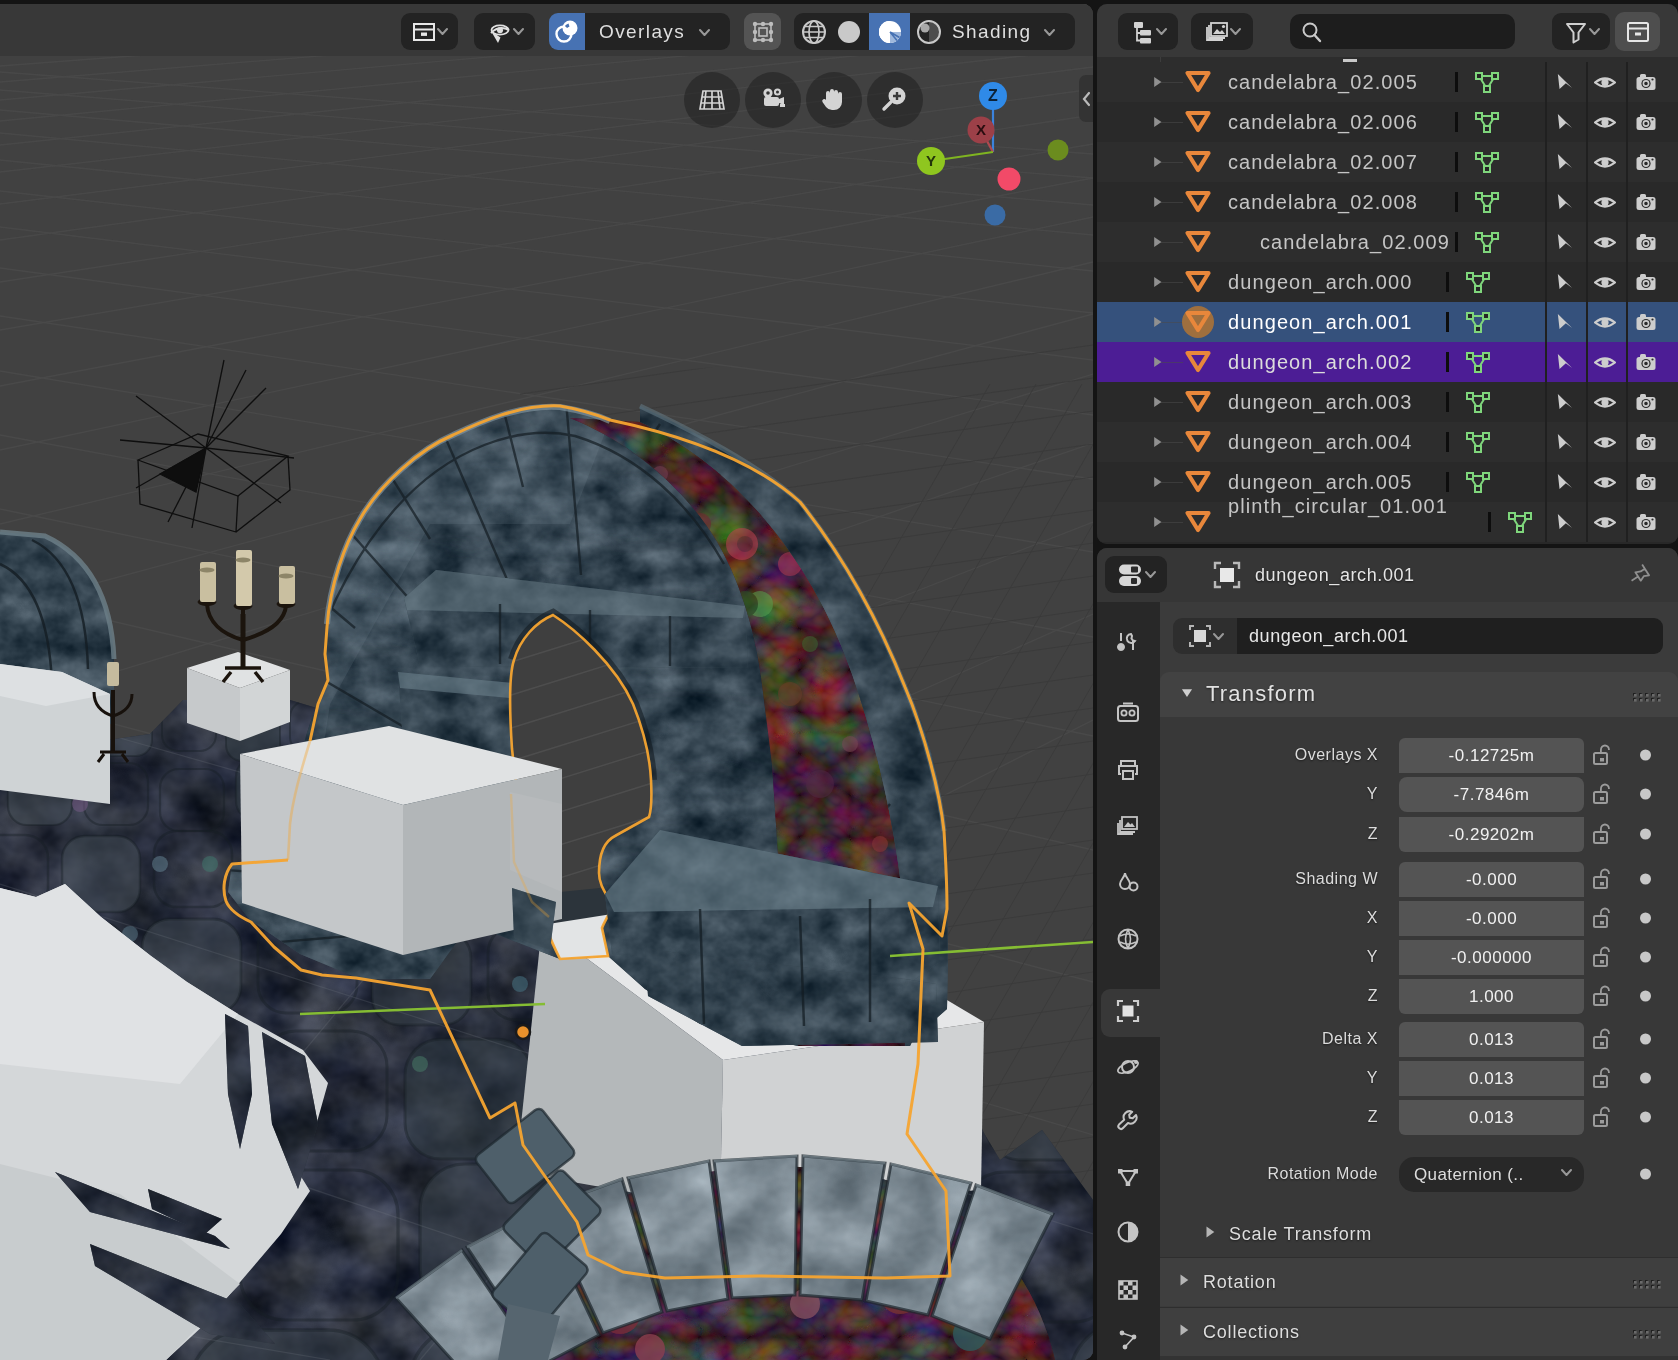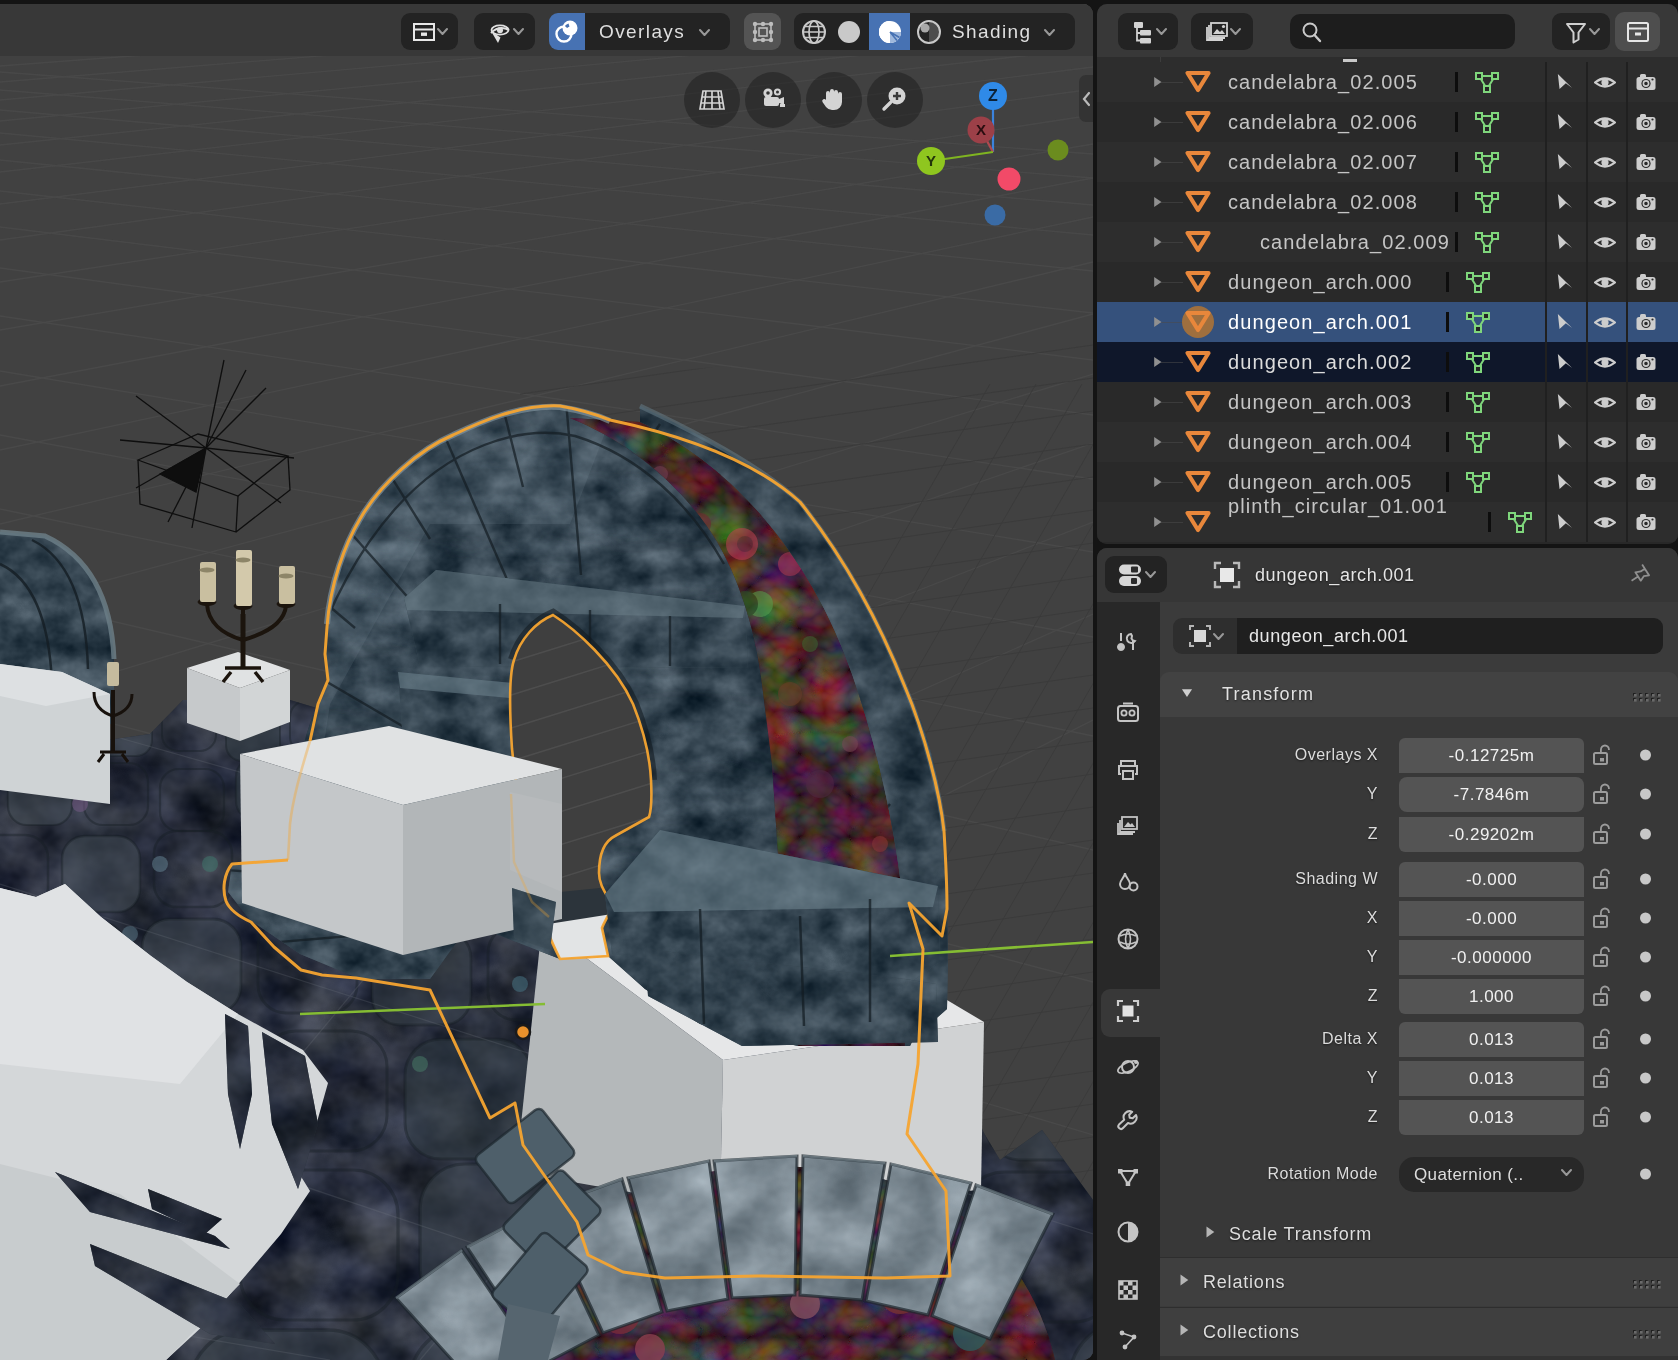--- a/index.html
+++ b/index.html
@@ -991,21 +991,21 @@
               <circle cx="11" cy="11.5" r="3.6" fill="#cdcdcd"></circle>
             </svg></div>
           <div style="position:absolute;left:538px;top:9px;"><svg width="22" height="22" viewBox="0 0 22 22" style="" xmlns="http://www.w3.org/2000/svg">
               <rect x="1.5" y="6" width="19" height="13" rx="2.5" fill="#cdcdcd"></rect>
               <rect x="5" y="3" width="6" height="4" rx="1.5" fill="#cdcdcd"></rect>
               <circle cx="11" cy="12.5" r="4.6" fill="#2a2a2a"></circle>
               <circle cx="11" cy="12.5" r="2.6" fill="none" stroke="#cdcdcd" stroke-width="1.6"></circle>
               <circle cx="17.5" cy="8.5" r="1.1" fill="#2a2a2a"></circle>
             </svg></div>
         </div>
-        <div class="orow" style="top:285px;background:#0f172a;">
+        <div class="orow" style="top:285px;background:#4c1d95;">
           <div style="position:absolute;left:64px;top:20px;width:22px;height:1px;background:#4a4a4a;opacity:.55;"></div>
           <div style="position:absolute;left:53px;top:13px;"><svg width="14" height="14" viewBox="0 0 14 14" style="" xmlns="http://www.w3.org/2000/svg">
               <path d="M4.2 1.9600000000000002 L11.479999999999999 7.0 L4.2 12.04 Z" fill="#909090"></path>
             </svg></div>
           <div style="position:absolute;left:87px;top:6px;"><svg width="28" height="28" viewBox="0 0 28 28" style="" xmlns="http://www.w3.org/2000/svg">
               <path d="M3.5 5 L24.5 5 L14 22 Z" fill="none" stroke="#e8873b" stroke-width="4.2" stroke-linejoin="round"></path>
             </svg></div>
           <div style="position:absolute;left:131px;top:20px;transform:translateY(-50%);font-size:20px;letter-spacing:1.1px;color:#dcdcdc;white-space:pre;">dungeon_arch.002</div>
           <div style="position:absolute;left:349px;top:10px;width:3px;height:20px;background:#0d0d0d;"></div>
           <div style="position:absolute;left:368px;top:7px;"><svg width="26" height="26" viewBox="0 0 26 26" style="" xmlns="http://www.w3.org/2000/svg">
@@ -1278,21 +1278,21 @@
           </svg>
           <svg width="11" height="11" viewBox="0 0 11 11" style="" xmlns="http://www.w3.org/2000/svg">
             <path d="M1 3 L5.5 8 L10 3" stroke="#989898" stroke-width="2" fill="none" stroke-linecap="round" stroke-linejoin="round"></path>
           </svg>
         </div>
         <div style="position:absolute;left:77px;top:16px;width:426px;height:36px;background:#1f1f1f;border-radius:0 9px 9px 0;display:flex;align-items:center;padding-left:12px;font-size:18px;letter-spacing:0.6px;color:#e8e8e8;">dungeon_arch.001</div>
         <div class="phead" style="top:70px;height:45px;background:#424242;border-radius:9px 9px 0 0;"></div>
         <div style="position:absolute;left:20px;top:92px;transform:translateY(-50%);"><svg width="14" height="14" viewBox="0 0 14 14" style="" xmlns="http://www.w3.org/2000/svg">
             <path d="M1.9600000000000002 4.2 L12.04 4.2 L7.0 11.9 Z" fill="#cfcfcf"></path>
           </svg></div>
-        <div style="position:absolute;left:62px;top:92px;transform:translateY(-50%);font-size:18px;letter-spacing:1.2px;color:#e2e2e2;text-shadow:0 1px 2px rgba(0,0,0,.5);">Transform</div>
+        <div style="position:absolute;left:46px;top:92px;transform:translateY(-50%);font-size:22px;letter-spacing:1.2px;color:#e2e2e2;text-shadow:0 1px 2px rgba(0,0,0,.5);">Transform</div>
         <div class="grip" style="top:88px;"><svg width="29" height="11" viewBox="0 0 29 11" style="" xmlns="http://www.w3.org/2000/svg">
             <rect x="0" y="0" width="2.6" height="2.6" fill="#1f1f1f"></rect>
             <rect x="1" y="1" width="2.6" height="2.6" fill="#6a6a6a"></rect>
             <rect x="6" y="0" width="2.6" height="2.6" fill="#1f1f1f"></rect>
             <rect x="7" y="1" width="2.6" height="2.6" fill="#6a6a6a"></rect>
             <rect x="12" y="0" width="2.6" height="2.6" fill="#1f1f1f"></rect>
             <rect x="13" y="1" width="2.6" height="2.6" fill="#6a6a6a"></rect>
             <rect x="18" y="0" width="2.6" height="2.6" fill="#1f1f1f"></rect>
             <rect x="19" y="1" width="2.6" height="2.6" fill="#6a6a6a"></rect>
             <rect x="24" y="0" width="2.6" height="2.6" fill="#1f1f1f"></rect>
@@ -1395,21 +1395,21 @@
             </svg></span></div>
         <div class="ddot" style="top:572px;"></div>
         <div style="position:absolute;left:42px;top:632px;transform:translateY(-50%);"><svg width="15" height="15" viewBox="0 0 15 15" style="" xmlns="http://www.w3.org/2000/svg">
             <path d="M4.5 2.1 L12.299999999999999 7.5 L4.5 12.9 Z" fill="#b5b5b5"></path>
           </svg></div>
         <div style="position:absolute;left:69px;top:632px;transform:translateY(-50%);font-size:18px;letter-spacing:0.8px;color:#dedede;text-shadow:0 1px 2px rgba(0,0,0,.5);">Scale Transform</div>
         <div class="phead" style="top:655px;height:49px;background:#3f3f3f;border-top:1px solid #2e2e2e;"></div>
         <div style="position:absolute;left:16px;top:680px;transform:translateY(-50%);"><svg width="15" height="15" viewBox="0 0 15 15" style="" xmlns="http://www.w3.org/2000/svg">
             <path d="M4.5 2.1 L12.299999999999999 7.5 L4.5 12.9 Z" fill="#b5b5b5"></path>
           </svg></div>
-        <div style="position:absolute;left:43px;top:680px;transform:translateY(-50%);font-size:18px;letter-spacing:0.8px;color:#dedede;text-shadow:0 1px 2px rgba(0,0,0,.5);">Relations</div>
+        <div style="position:absolute;left:43px;top:680px;transform:translateY(-50%);font-size:18px;letter-spacing:0.8px;color:#dedede;text-shadow:0 1px 2px rgba(0,0,0,.5);">Rotation</div>
         <div class="grip" style="top:675px;"><svg width="29" height="11" viewBox="0 0 29 11" style="" xmlns="http://www.w3.org/2000/svg">
             <rect x="0" y="0" width="2.6" height="2.6" fill="#1f1f1f"></rect>
             <rect x="1" y="1" width="2.6" height="2.6" fill="#6a6a6a"></rect>
             <rect x="6" y="0" width="2.6" height="2.6" fill="#1f1f1f"></rect>
             <rect x="7" y="1" width="2.6" height="2.6" fill="#6a6a6a"></rect>
             <rect x="12" y="0" width="2.6" height="2.6" fill="#1f1f1f"></rect>
             <rect x="13" y="1" width="2.6" height="2.6" fill="#6a6a6a"></rect>
             <rect x="18" y="0" width="2.6" height="2.6" fill="#1f1f1f"></rect>
             <rect x="19" y="1" width="2.6" height="2.6" fill="#6a6a6a"></rect>
             <rect x="24" y="0" width="2.6" height="2.6" fill="#1f1f1f"></rect>

